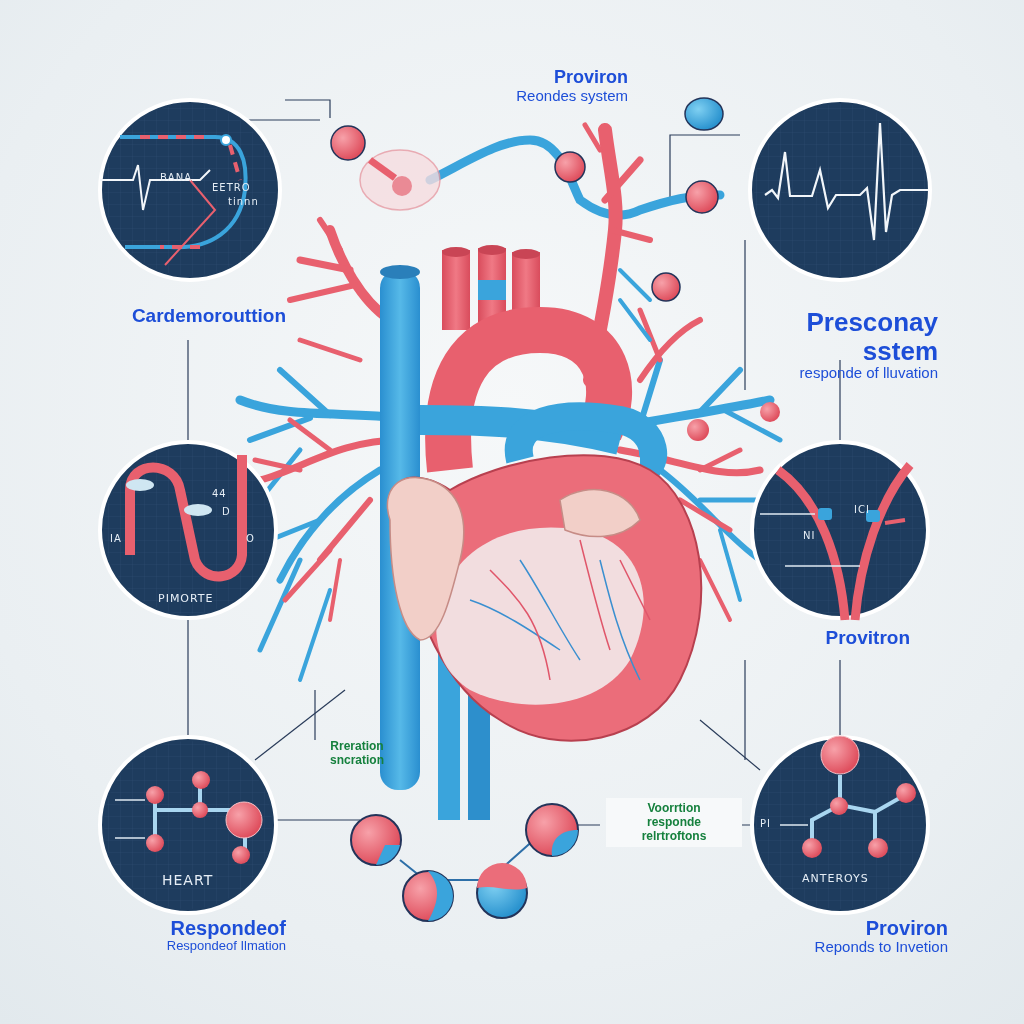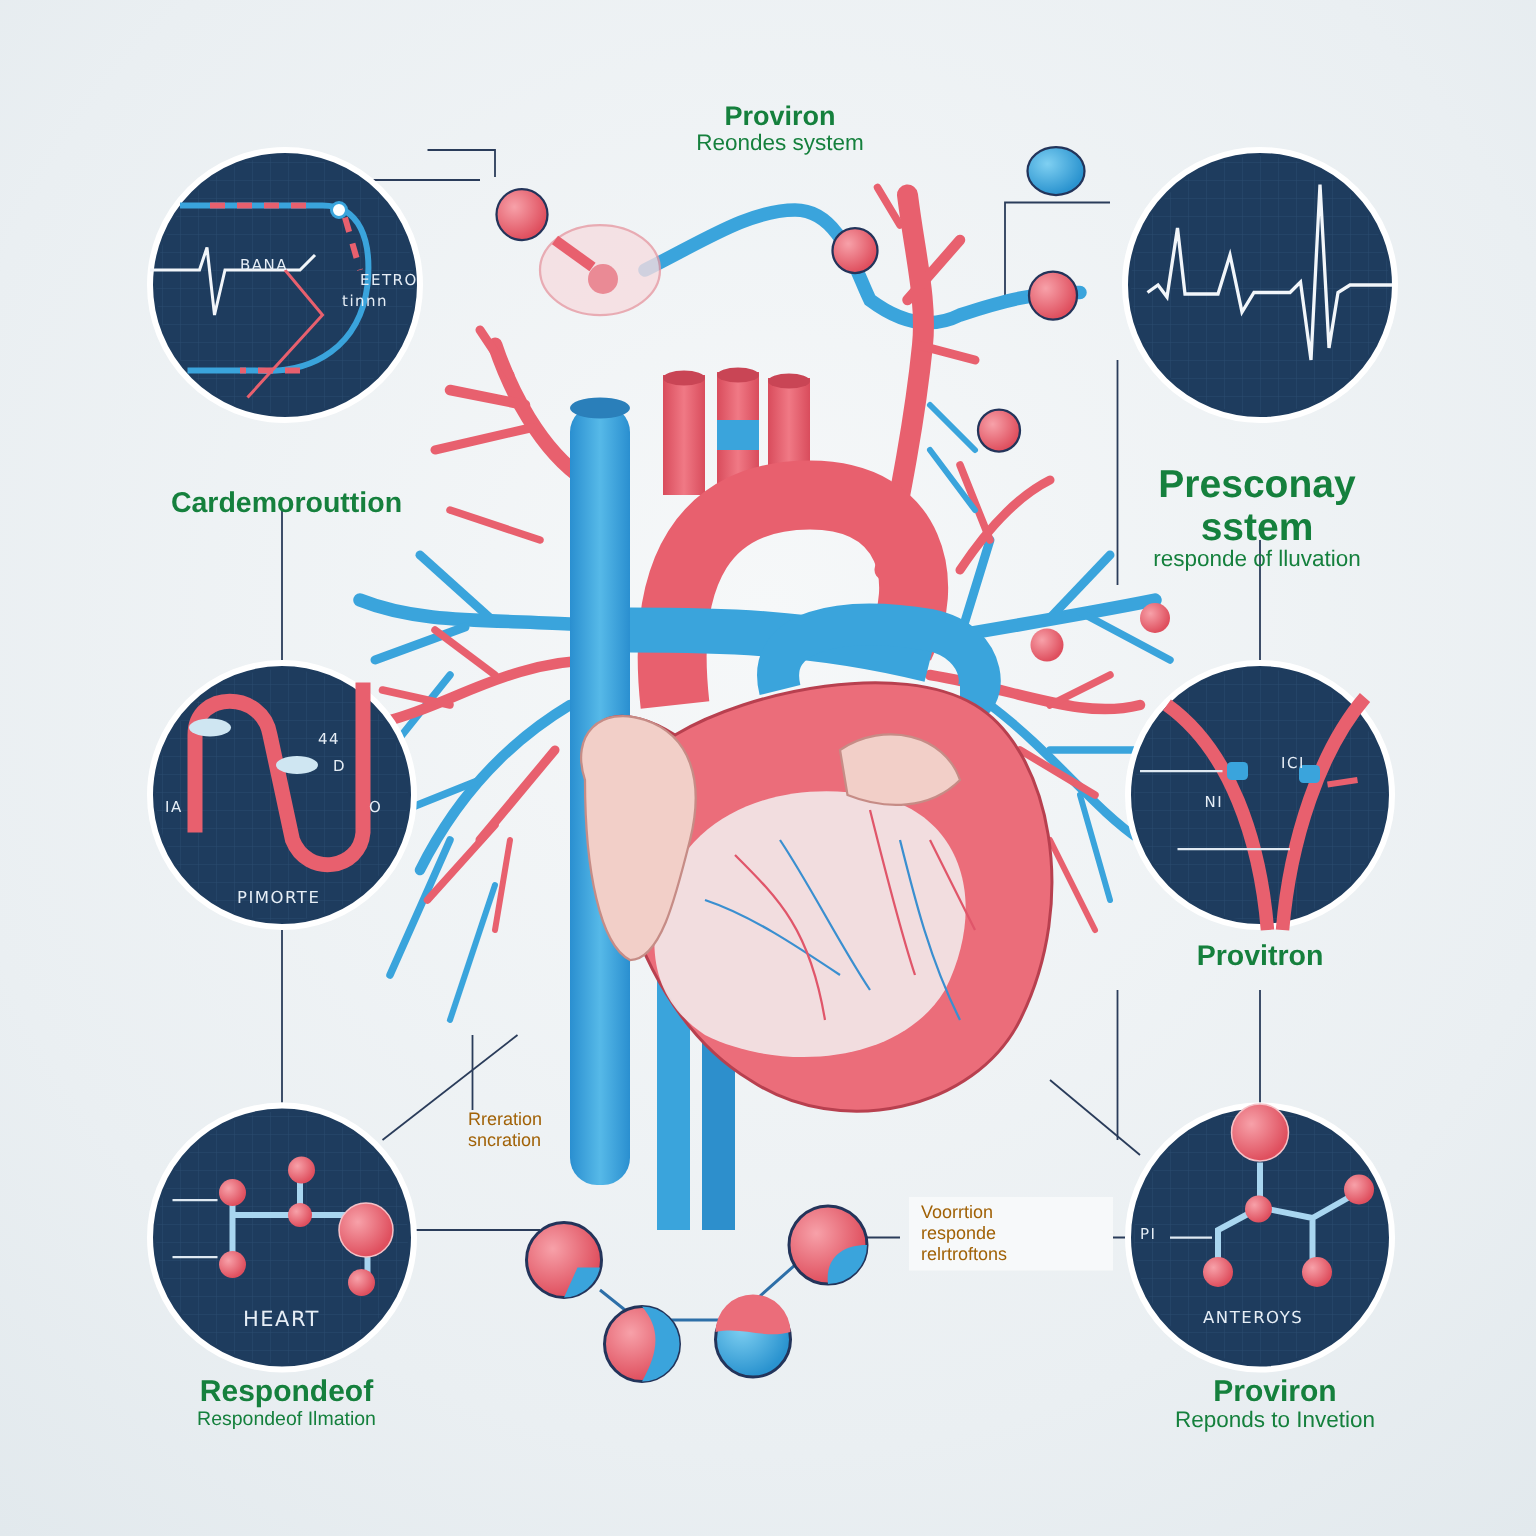--- a/index.html
+++ b/index.html
@@ -1,35 +1,35 @@
 <!DOCTYPE html>
 <html><head>
 <meta charset="utf-8">
 <style>
   html,body{margin:0;padding:0;}
   body{width:1024px;height:1024px;overflow:hidden;background:#eef2f4;font-family:"Liberation Sans",sans-serif;position:relative;}
   .bg{position:absolute;inset:0;background:radial-gradient(circle at 50% 40%,#f6f8f9 0%,#eaeff2 70%,#e2e9ed 100%);}
   svg.art{position:absolute;left:0;top:0;width:1024px;height:1024px;}
-  .lbl{position:absolute;color:#15803d;text-align:center;line-height:1.1;}
+  .lbl{position:absolute;color:#1d4ed8;text-align:right;line-height:1.1;}
   .title{font-weight:bold;}
   .t-top{left:412px;top:68px;width:216px;}
   .t-top .title{font-size:18px;}
   .t-top .sub{font-size:15px;}
-  .t-cardio{left:96px;top:306px;width:190px;font-size:19px;font-weight:bold;margin-top:20px;}
+  .t-cardio{left:96px;top:306px;width:190px;font-size:19px;font-weight:bold;}
   .t-presc{left:738px;top:308px;width:200px;}
   .t-presc .title{font-size:26px;}
   .t-presc .sub{font-size:15px;}
   .t-prov-r{left:770px;top:628px;width:140px;font-size:19px;font-weight:bold;}
   .t-bl{left:96px;top:917px;width:190px;}
   .t-bl .title{font-size:20px;}
   .t-bl .sub{font-size:13px;}
   .t-br{left:752px;top:917px;width:196px;}
   .t-br .title{font-size:20px;}
   .t-br .sub{font-size:15px;}
-  .callout{position:absolute;color:#a16207;font-size:12px;line-height:1.15;text-align:left;}
+  .callout{position:absolute;color:#15803d;font-size:12px;line-height:1.15;text-align:center;font-weight:bold;}
   .c-left{left:312px;top:740px;width:90px;}
   .c-right{left:606px;top:798px;width:120px;background:#f7f9fa;padding:4px 8px;}
   .inner{position:absolute;color:#e6eef6;font-size:10px;font-family:"DejaVu Sans",sans-serif;letter-spacing:1px;}
 </style>
 </head>
 <body>
 
 <div class="bg"></div>
 
 <svg class="art" viewBox="0 0 1024 1024">
@@ -235,21 +235,21 @@
     <path d="M780 825 H808" stroke="#dfe9f2" stroke-width="1.5"></path>
     <circle cx="840" cy="755" r="19" fill="url(#redball)" stroke="#f5c2c8" stroke-width="1"></circle>
     <circle cx="839" cy="806" r="9" fill="url(#redball)"></circle>
     <circle cx="906" cy="793" r="10" fill="url(#redball)"></circle>
     <circle cx="812" cy="848" r="10" fill="url(#redball)"></circle>
     <circle cx="878" cy="848" r="10" fill="url(#redball)"></circle>
   </g>
 </svg>
 
 <div class="inner" style="left:160px;top:172px;">BANA</div>
-<div class="inner" style="left:212px;top:182px;margin-left:28px;">EETRO</div>
+<div class="inner" style="left:212px;top:182px;">EETRO</div>
 <div class="inner" style="left:228px;top:196px;">tinnn</div>
 <div class="inner" style="left:110px;top:533px;">IA</div>
 <div class="inner" style="left:212px;top:444px;margin-top:44px;">44</div>
 <div class="inner" style="left:222px;top:506px;">D</div>
 <div class="inner" style="left:246px;top:533px;">O</div>
 <div class="inner" style="left:158px;top:592px;font-size:11px;">PIMORTE</div>
 <div class="inner" style="left:162px;top:872px;font-size:14px;">HEART</div>
 <div class="inner" style="left:842px;top:504px;margin-left:12px;">ICI</div>
 <div class="inner" style="left:803px;top:530px;">NI</div>
 <div class="inner" style="left:760px;top:818px;">PI</div>

